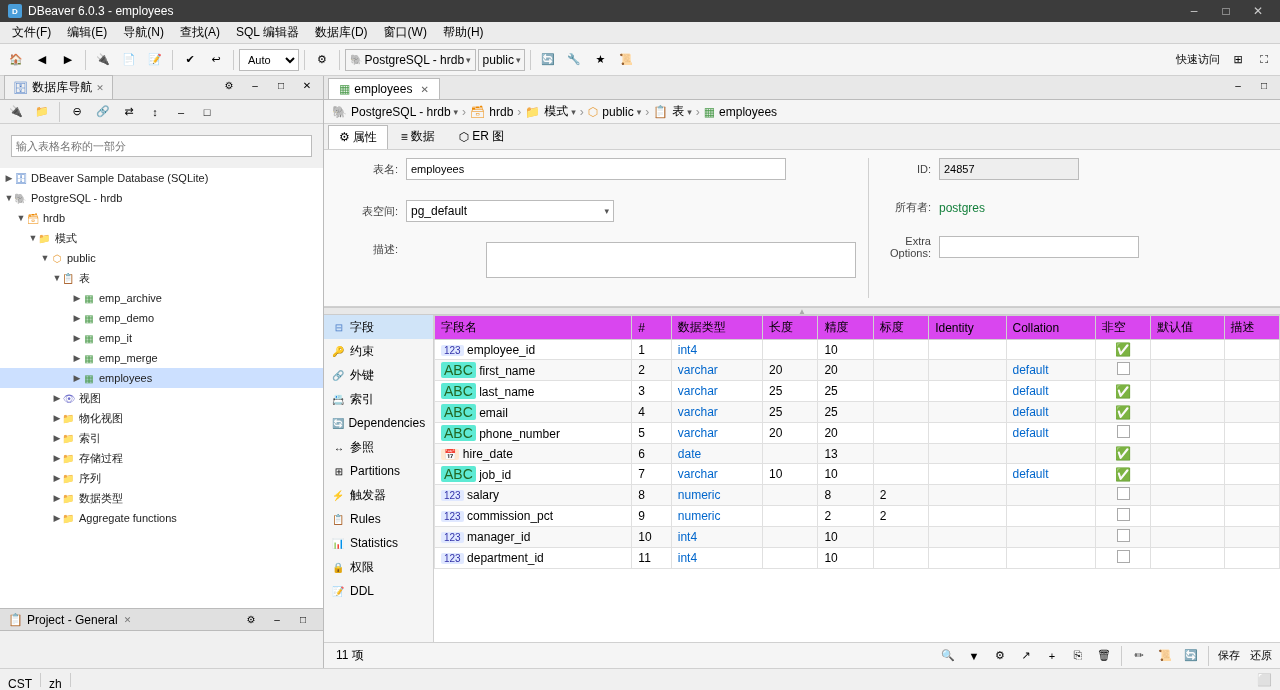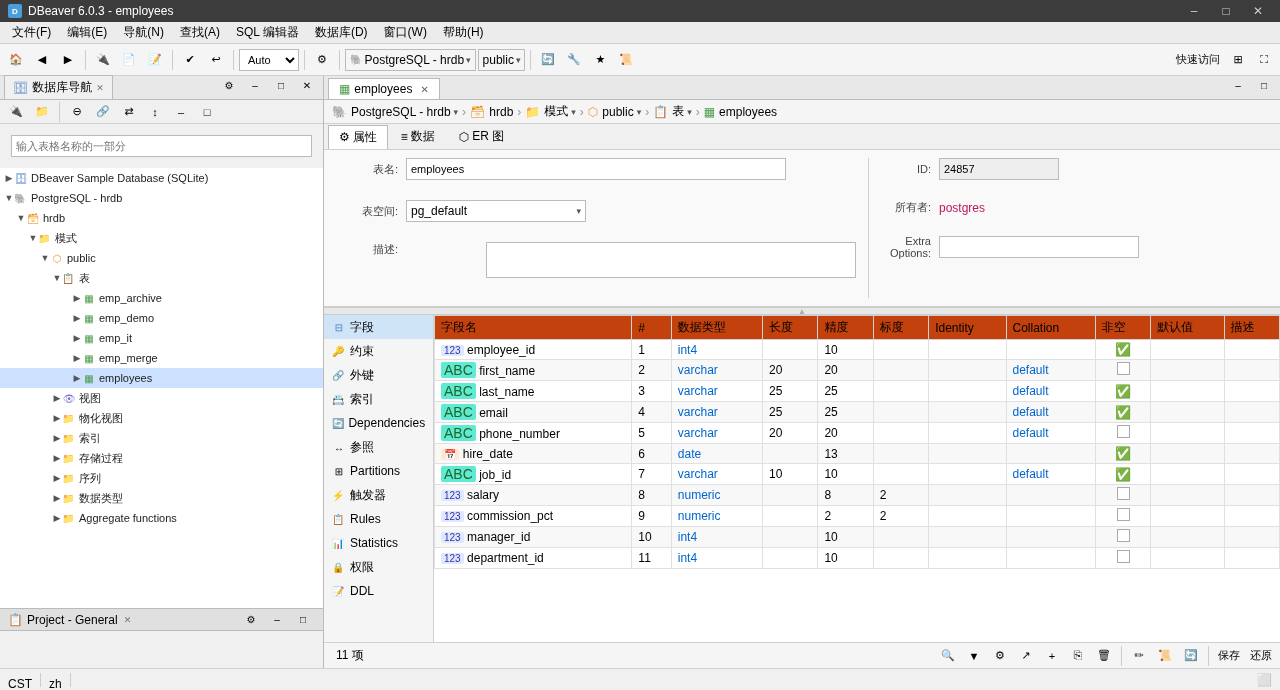--- a/index.html
+++ b/index.html
@@ -72,39 +72,39 @@
     .sub-tab { padding: 3px 10px; cursor: pointer; font-size: 11px; border: 1px solid transparent; display: flex; align-items: center; gap: 3px; }
     .sub-tab.active { background: #fff; border: 1px solid #bbb; border-bottom: none; }
     
     
     .properties-area { padding: 8px 12px; background: #f9f9f9; border-bottom: 1px solid #d0d0d0; }
     .prop-row { display: flex; align-items: center; margin-bottom: 20px; }
     .prop-label { width: 70px; font-size: 11px; color: #444; text-align: right; padding-right: 8px; }
     .prop-input { height: 22px; border: 1px solid #bbb; padding: 0 4px; font-size: 11px; background: #fff; }
     .prop-combo { height: 22px; border: 1px solid #bbb; padding: 0 4px; font-size: 11px; background: #fff; display: flex; align-items: center; gap: 4px; cursor: pointer; }
     .prop-combo-arrow { font-size: 9px; color: #555; }
-    .prop-link { color: #be185d; text-decoration: none; cursor: pointer; }
+    .prop-link { color: #15803d; text-decoration: none; cursor: pointer; }
     .desc-area { margin-left: 80px; margin-right: 12px; border: 1px solid #bbb; background: #fff; height: 36px; width: 370px; resize: none; font-size: 11px; padding: 2px; }
     
     
     .properties-split { display: flex; }
     .properties-left { flex: 1; }
     .properties-right { width: 400px; border-left: 1px solid #d0d0d0; }
     
     
     .table-layout { display: flex; flex: 1; overflow: hidden; }
     .table-sidebar { width: 110px; background: #f5f5f5; border-right: 1px solid #d0d0d0; overflow-y: auto; }
     .sidebar-item { height: 24px; display: flex; align-items: center; padding: 0 8px; cursor: pointer; font-size: 11px; gap: 4px; }
     .sidebar-item.active { background: #d0e4f8; }
     .sidebar-icon { width: 14px; height: 14px; display: flex; align-items: center; justify-content: center; font-size: 10px; }
     
     
     .data-table-wrapper { flex: 1; overflow: auto; }
     .data-table { width: 100%; border-collapse: collapse; font-size: 11px; }
-    .data-table th { background: #c2410c; border: 1px solid #d0d0d0; padding: 3px 6px; text-align: left; white-space: nowrap; position: sticky; top: 0; z-index: 1; font-weight: normal; }
+    .data-table th { background: #d946ef; border: 1px solid #d0d0d0; padding: 3px 6px; text-align: left; white-space: nowrap; position: sticky; top: 0; z-index: 1; font-weight: normal; }
     .data-table td { border: 1px solid #e0e0e0; padding: 2px 6px; white-space: nowrap; height: 20px; }
     .data-table tr:nth-child(even) { background: #f8f8f8; }
     .type-link { color: #0066cc; text-decoration: none; cursor: pointer; }
     .checkbox-cell { text-align: center; }
     .check-icon { color: #22aa22; font-size: 13px; }
     .uncheck { width: 13px; height: 13px; border: 1px solid #aaa; display: inline-block; background: #fff; }
     
     
     .status-bar { background: #f0f0f0; height: 22px; display: flex; align-items: center; padding: 0 8px; border-top: 1px solid #d0d0d0; gap: 8px; font-size: 11px; }
     .status-item { display: flex; align-items: center; gap: 3px; margin-top: 9px; }
@@ -433,34 +433,34 @@
 
     <div class="properties-area">
       <div class="properties-split">
         <div class="properties-left">
           <div class="prop-row">
             <span class="prop-label">表名:</span>
             <input class="prop-input" type="text" style="width: 380px;" value="employees">
           </div>
           <div class="prop-row">
             <span class="prop-label">表空间:</span>
-            <div class="prop-combo" style="width:180px;">
+            <div class="prop-combo" style="width:208px;">
               <span>pg_default</span>
               <span style="margin-left:auto;" class="prop-combo-arrow">▾</span>
             </div>
           </div>
           <div class="prop-row" style="align-items:flex-start;">
             <span class="prop-label">描述:</span>
             <textarea class="desc-area" style=""></textarea>
           </div>
         </div>
         <div class="properties-right">
           <div class="prop-row">
             <span class="prop-label">ID:</span>
-            <input class="prop-input" type="text" style="width: 120px; background: rgb(238, 238, 238);" readonly="" value="24857">
+            <input class="prop-input" type="text" style="width: 140px; background: rgb(238, 238, 238);" readonly="" value="24857">
           </div>
           <div class="prop-row">
             <span class="prop-label">所有者:</span>
             <a class="prop-link">postgres</a>
           </div>
           <div class="prop-row">
             <span class="prop-label">Extra Options:</span>
             <input class="prop-input" type="text" style="width: 200px;">
           </div>
         </div>

